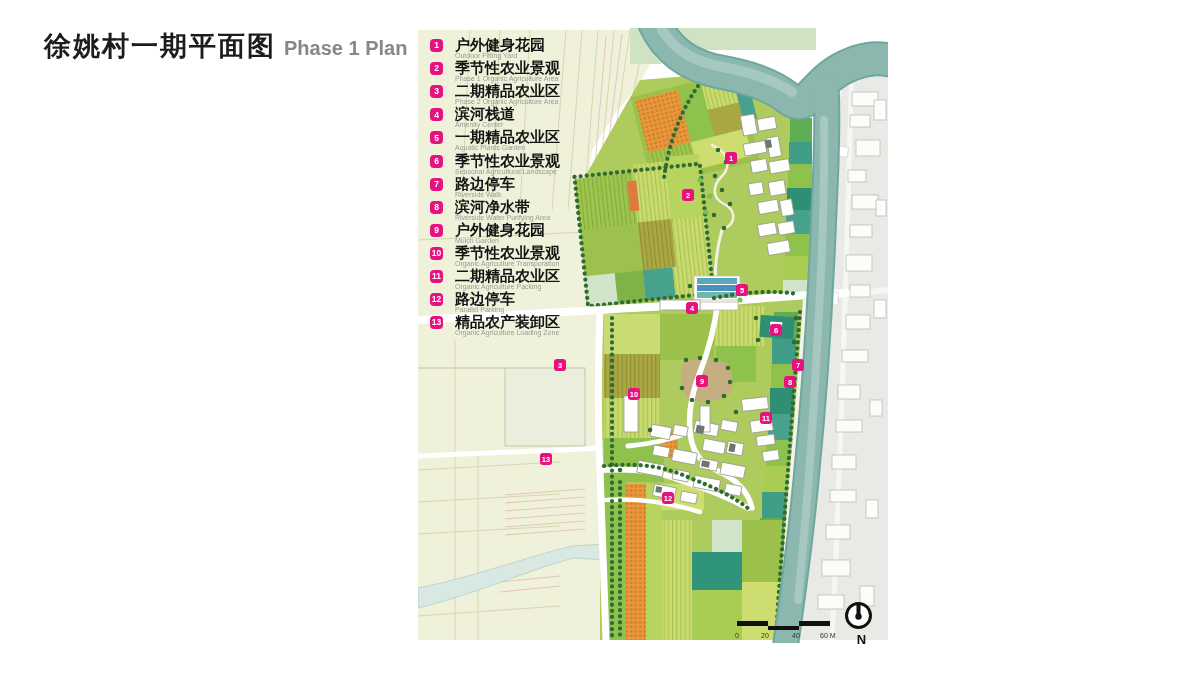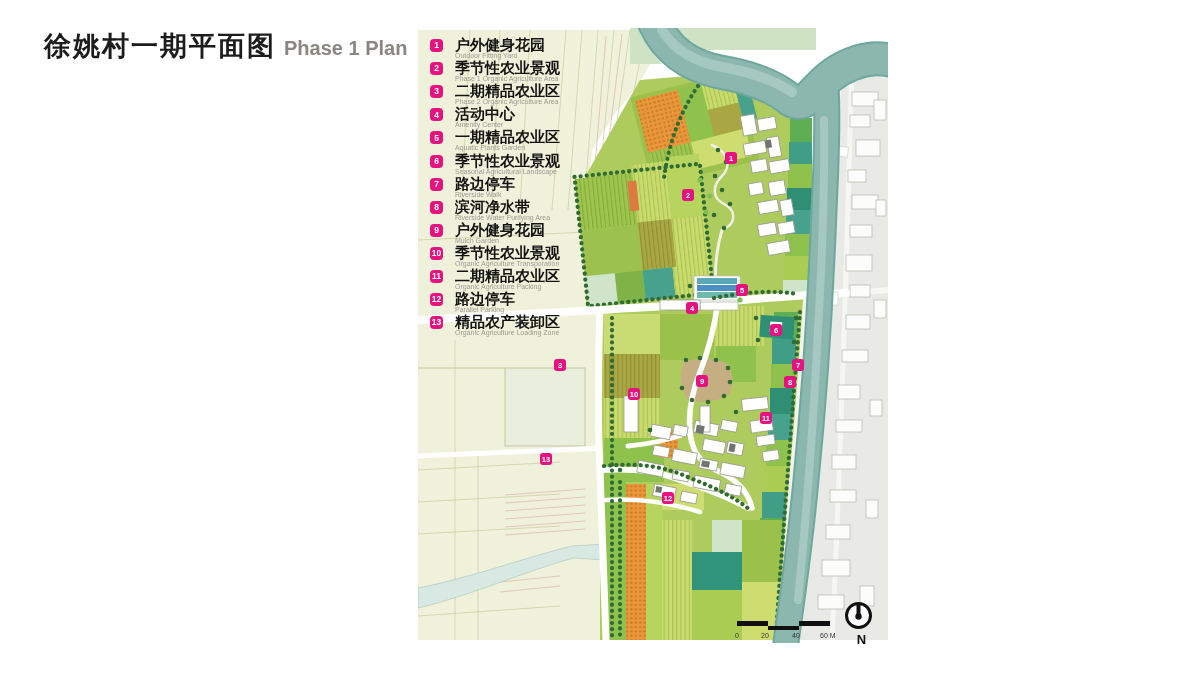--- a/index.html
+++ b/index.html
@@ -438,21 +438,21 @@
     </div>
 
     <div class="legend-item" style="top: 46.2px;">
       <span class="badge">3</span>
       <div class="zh">二期精品农业区</div>
       <div class="en">Phase 2 Organic Agriculture Area</div>
     </div>
 
     <div class="legend-item" style="top: 69.3px;">
       <span class="badge">4</span>
-      <div class="zh">活动中心</div>
+      <div class="zh">滨河栈道</div>
       <div class="en">Amenity Center</div>
     </div>
 
     <div class="legend-item" style="top: 92.4px;">
       <span class="badge">5</span>
       <div class="zh">一期精品农业区</div>
       <div class="en">Aquatic Plants Garden</div>
     </div>
 
     <div class="legend-item" style="top: 115.5px;">

